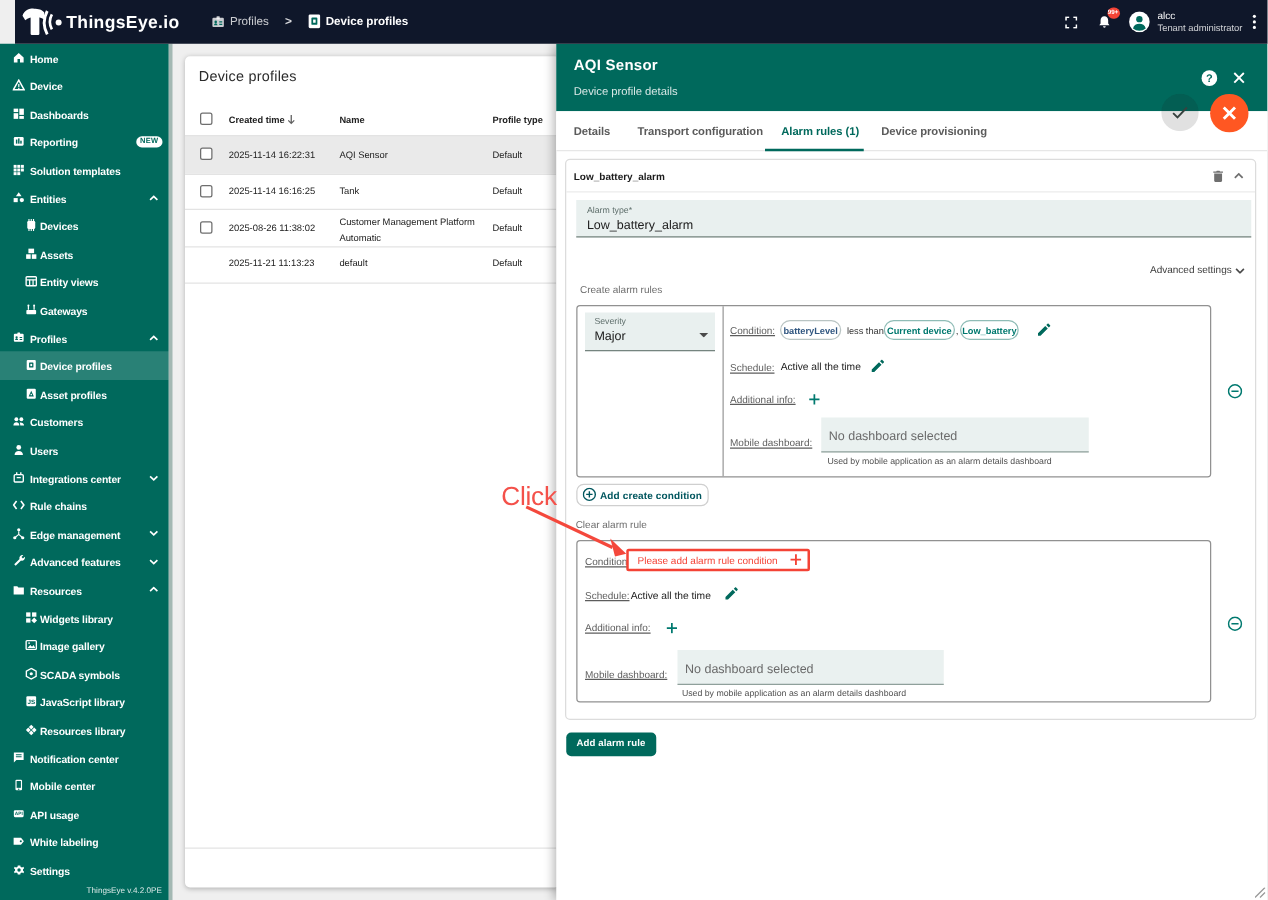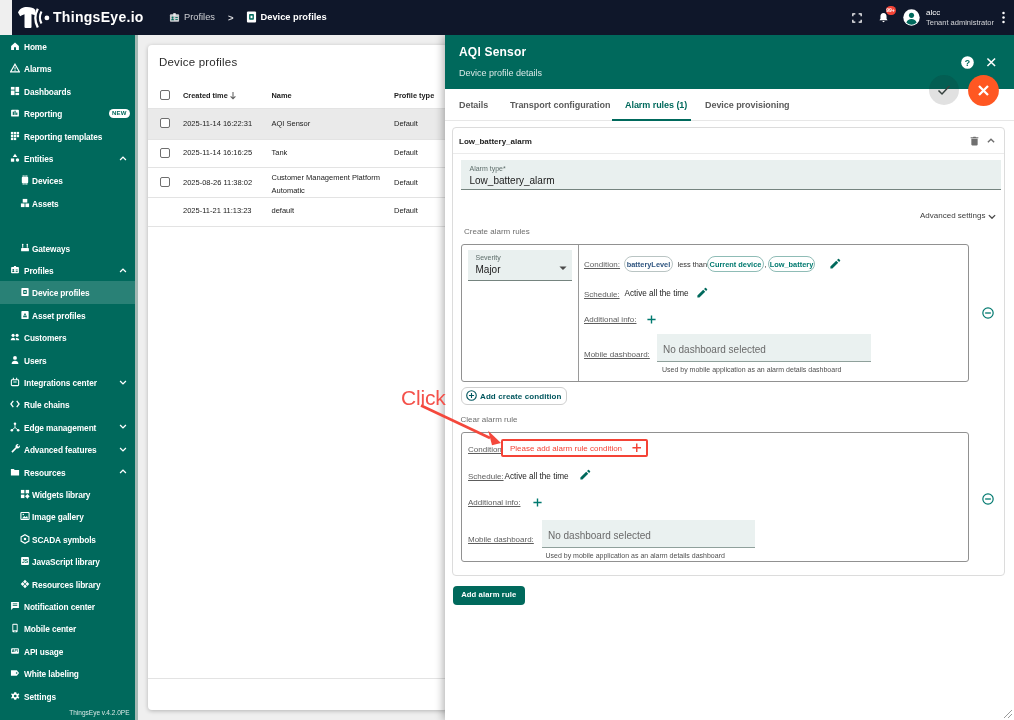--- a/index.html
+++ b/index.html
@@ -38,21 +38,21 @@
       <span class="lbl">Home</span>
     </div>
     <div class="sbitem" style="top:22.4px">
       <span class="ic">
         <svg width="10" height="10" viewBox="0 0 11 11">
           <path d="M5.5 1.3 10.3 9.7 0.7 9.7 Z" stroke="#fff" fill="none" stroke-width="1.3"></path>
           <rect x="5" y="4.6" width="1.1" height="2.6" fill="#fff"></rect>
           <rect x="5" y="7.9" width="1.1" height="1.1" fill="#fff"></rect>
         </svg>
       </span>
-      <span class="lbl">Alarms</span>
+      <span class="lbl">Device</span>
     </div>
     <div class="sbitem" style="top:44.8px">
       <span class="ic">
         <svg width="10" height="10" viewBox="0 0 11 11">
           <rect x="1" y="1" width="4" height="3" fill="#fff"></rect>
           <rect x="6" y="1" width="4" height="5.5" fill="#fff"></rect>
           <rect x="1" y="5" width="4" height="5" fill="#fff"></rect>
           <rect x="6" y="7.5" width="4" height="2.5" fill="#fff"></rect>
         </svg>
       </span>
@@ -78,21 +78,21 @@
             <rect x="4.2" y="1" width="2.6" height="2.6"></rect>
             <rect x="7.4" y="1" width="2.6" height="2.6"></rect>
             <rect x="1" y="4.2" width="2.6" height="2.6"></rect>
             <rect x="4.2" y="4.2" width="2.6" height="2.6"></rect>
             <rect x="7.4" y="4.2" width="2.6" height="2.6"></rect>
             <rect x="1" y="7.4" width="2.6" height="2.6"></rect>
             <rect x="4.2" y="7.4" width="2.6" height="2.6"></rect>
           </g>
         </svg>
       </span>
-      <span class="lbl">Reporting templates</span>
+      <span class="lbl">Solution templates</span>
     </div>
     <div class="sbitem" style="top:112.0px">
       <span class="ic">
         <svg width="10" height="10" viewBox="0 0 11 11">
           <path d="M5.5 0.8 8 4.4 3 4.4 Z" fill="#fff"></path>
           <rect x="1" y="6" width="3.6" height="3.6" fill="#fff"></rect>
           <circle cx="8.2" cy="7.8" r="1.9" fill="#fff"></circle>
         </svg>
       </span>
       <span class="lbl">Entities</span>
@@ -120,20 +120,31 @@
     </div>
     <div class="sbitem sub" style="top:156.8px">
       <span class="ic">
         <svg width="10" height="10" viewBox="0 0 11 11">
           <rect x="3" y="1" width="5" height="4" fill="#fff"></rect>
           <rect x="1" y="6" width="4" height="4" fill="#fff"></rect>
           <rect x="6" y="6" width="4" height="4" fill="#fff"></rect>
         </svg>
       </span>
       <span class="lbl">Assets</span>
+    </div>
+    <div class="sbitem sub" style="top:179.2px">
+      <span class="ic">
+        <svg width="10" height="10" viewBox="0 0 11 11">
+          <rect x="1" y="1.5" width="9" height="8" rx="0.8" stroke="#fff" fill="none" stroke-width="1.2"></rect>
+          <line x1="1" y1="4.2" x2="10" y2="4.2" stroke="#fff" stroke-width="1.1"></line>
+          <line x1="4.1" y1="4.2" x2="4.1" y2="9.5" stroke="#fff" stroke-width="1.1"></line>
+          <line x1="7.1" y1="4.2" x2="7.1" y2="9.5" stroke="#fff" stroke-width="1.1"></line>
+        </svg>
+      </span>
+      <span class="lbl">Entity views</span>
     </div>
     <div class="sbitem sub" style="top:201.6px">
       <span class="ic">
         <svg width="10" height="10" viewBox="0 0 11 11">
           <rect x="1.2" y="5.4" width="8.6" height="3.8" rx="0.8" fill="#fff"></rect>
           <line x1="3" y1="5.2" x2="3" y2="2" stroke="#fff" stroke-width="1.1"></line>
           <circle cx="3" cy="1.6" r="0.9" fill="#fff"></circle>
           <line x1="8" y1="5.2" x2="8" y2="2" stroke="#fff" stroke-width="1.1"></line>
           <circle cx="8" cy="1.6" r="0.9" fill="#fff"></circle>
         </svg>

